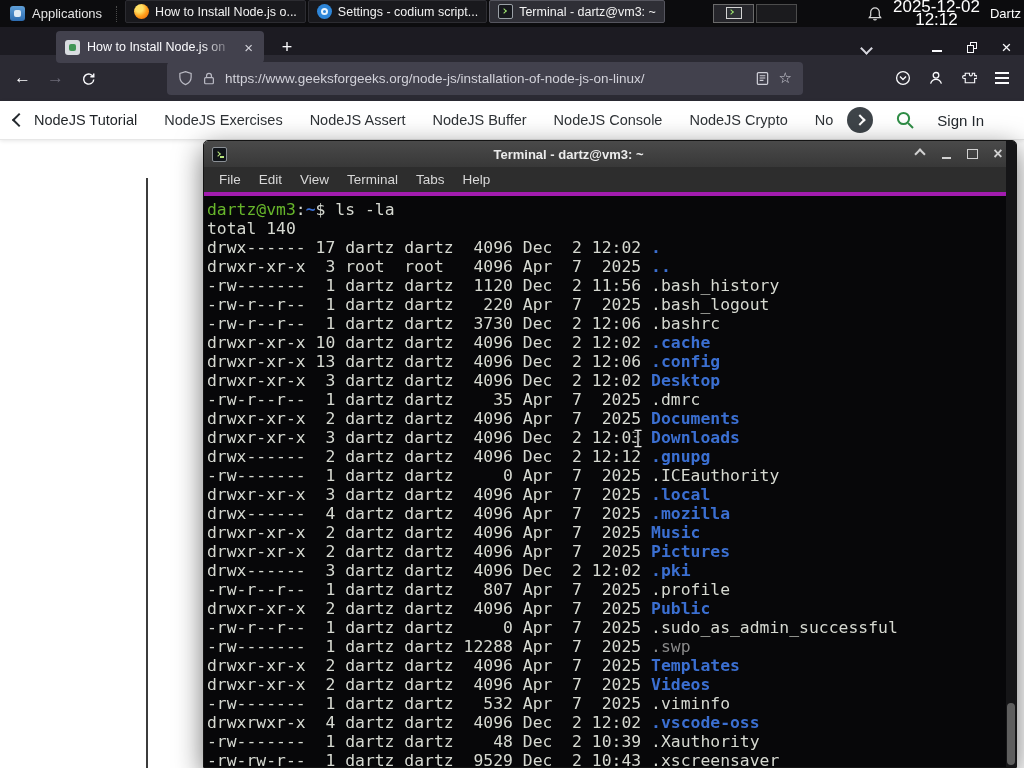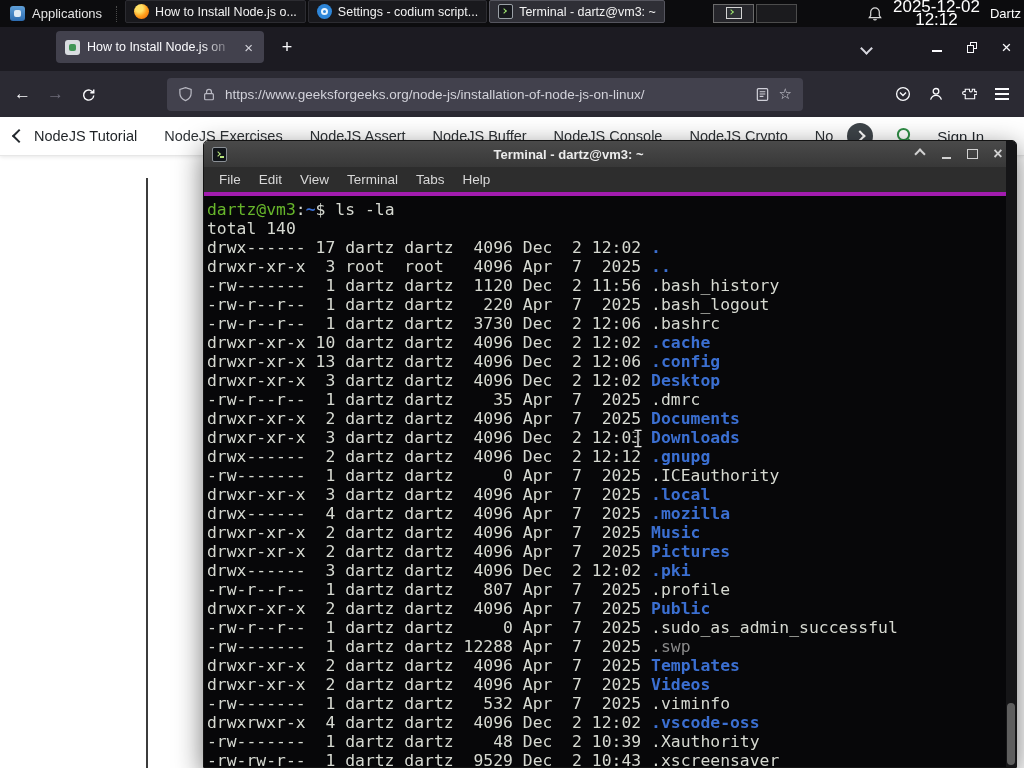--- a/index.html
+++ b/index.html
@@ -34,21 +34,21 @@
   .pager-cell.active{background:#26262b;border-color:#6a6a6a;position:relative;}
   .mini-win{position:absolute;left:12px;top:2px;width:16px;height:12px;border:1px solid #d4d4d4;background:#2e3136;box-sizing:border-box;}
   .mini-win::before{content:"";position:absolute;left:2px;top:2px;width:3px;height:3px;
     border-right:1px solid #9fe870;border-bottom:1px solid #9fe870;transform:rotate(-45deg);}
   .bell{margin-left:66px;display:grid;place-items:center;width:24px;height:100%;}
   .clock{margin:0 10px 0 6px;text-align:center;font-size:17px;line-height:12.5px;color:#ffffff;}
   .user{margin-right:3px;font-size:13px;color:#ffffff;white-space:nowrap;}
 
   
   .ff{position:absolute;top:27px;left:0;right:0;bottom:0;background:#ffffff;}
-  .tabbar{position:relative;height:44px;background:var(--firefox-chrome,#1c1b22);}
+  .tabbar{position:relative;height:28px;background:var(--firefox-chrome,#1c1b22);}
   .tab{position:absolute;left:56px;top:4px;width:208px;height:32px;background:#42414d;border-radius:4px;
        display:flex;align-items:center;gap:7px;padding:0 9px;box-sizing:border-box;color:#fbfbfe;font-size:12.5px;}
   .fav{width:15px;height:15px;border-radius:3px;background:#d9dce0;position:relative;flex:0 0 auto;}
   .fav::after{content:"";position:absolute;inset:4px;background:var(--accent-green,#2f8d46);border-radius:2px;opacity:.9;}
   .tab-title{flex:1;white-space:nowrap;overflow:hidden;
       -webkit-mask-image:linear-gradient(90deg,#000 78%,transparent);mask-image:linear-gradient(90deg,#000 78%,transparent);}
   .tab-close{color:#d4d4dc;font-size:15px;line-height:1;padding:1px 2px;border-radius:3px;}
   .newtab{position:absolute;left:274px;top:7px;width:26px;height:26px;display:grid;place-items:center;
       color:#fbfbfe;font-size:18px;border-radius:4px;}
   .alltabs{position:absolute;right:146px;top:12px;width:24px;height:18px;display:grid;place-items:center;color:#d7d7df;}

